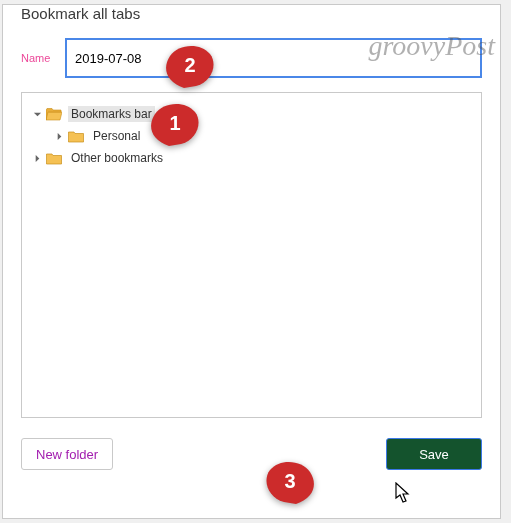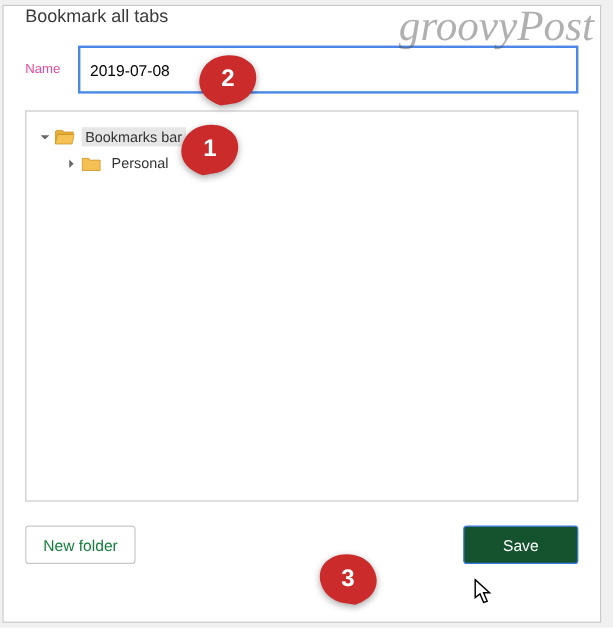--- a/index.html
+++ b/index.html
@@ -96,37 +96,37 @@
     font-family: inherit;
     cursor: pointer;
     display: inline-flex;
     align-items: center;
     justify-content: center;
     padding: 0 14px;
   }
   .btn-secondary {
     background: #fff;
     border: 1px solid #c9c9c9;
-    color: #15803d;
+    color: #a21caf;
   }
   .btn-primary {
     background: #14532d;
     border: 1px solid #3b78e7;
     color: #fff;
     min-width: 96px;
   }
   .spacer { flex: 1; }
 
   .watermark {
     position: absolute;
-    top: 0;
+    top: 30px;
     right: 16px;
     font-family: Georgia, 'Times New Roman', serif;
     font-style: italic;
-    font-size: 36px;
+    font-size: 28px;
     color: rgba(80,80,80,0.45);
     pointer-events: none;
   }
 
   .annot {
     position: absolute;
     pointer-events: none;
     filter: drop-shadow(0 2px 3px rgba(0,0,0,0.35));
   }
   .annot text {
@@ -176,20 +176,33 @@
           </svg>
       </span>
       <span class="folder">
         <svg width="16" height="13" viewBox="0 0 16 13">
           <path d="M0.5 2 L0.5 12 L15.5 12 L15.5 3.5 L7 3.5 L6 2 Z" fill="#f5c154" stroke="#c98f1a" stroke-width="0.7"></path>
         </svg>
       </span>
       <span class="tree-label">Personal</span>
     </div>
 
+    <div class="tree-row">
+      <span class="chev">
+        <svg width="9" height="9" viewBox="0 0 10 10">
+            <path d="M3 1 L7 5 L3 9 Z" fill="#666"></path>
+          </svg>
+      </span>
+      <span class="folder">
+        <svg width="16" height="13" viewBox="0 0 16 13">
+          <path d="M0.5 2 L0.5 12 L15.5 12 L15.5 3.5 L7 3.5 L6 2 Z" fill="#f5c154" stroke="#c98f1a" stroke-width="0.7"></path>
+        </svg>
+      </span>
+      <span class="tree-label">Other bookmarks</span>
+    </div>
 
   </div>
 
   <div class="buttons">
     <button class="btn btn-secondary">
       <span>New folder</span>
     </button>
     <div class="spacer"></div>
     <button class="btn btn-primary">
       <span>Save</span>

